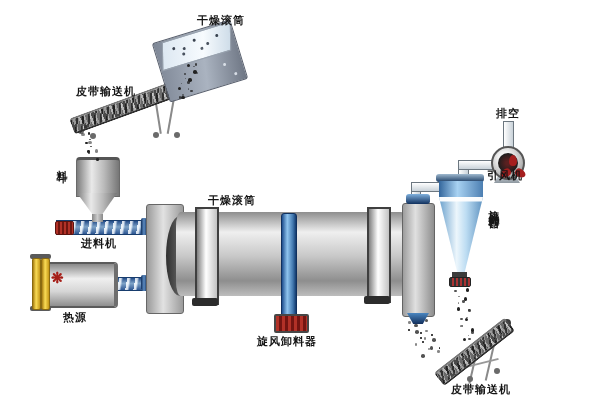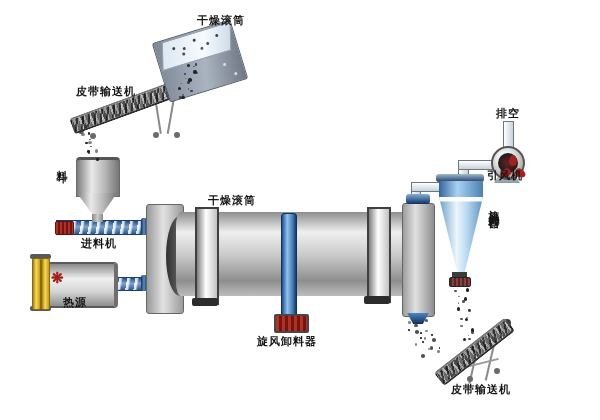--- a/index.html
+++ b/index.html
@@ -137,21 +137,21 @@
   <div class="label" style="left:81px;top:236px;">进料机</div>
 
   <div class="heat-cap abs" style="top:254px;left:30px;"></div>
   <div class="heat-cap abs" style="top:306px;left:30px;"></div>
   <div class="heat-bar abs" style="left:32px;"></div>
   <div class="heat-bar abs" style="left:41px;"></div>
   <div id="heat-body" class="abs"></div>
   <div id="flame" class="abs">❋</div>
   <div id="heat-pipe" class="abs bluepipe"></div>
   <div class="flange-v" style="left:141px;top:275px;height:16px;"></div>
-  <div class="label" style="left:63px;top:295px;">热源</div>
+  <div class="label" style="left:63px;top:310px;">热源</div>
 
   <div id="housing-left" class="abs"></div>
   <div id="drum-face" class="abs"></div>
   <div id="drum-body" class="abs"></div>
   <div class="ring" style="left:195px;"></div>
   <div class="ring-shoe" style="left:192px;top:298px;"></div>
   <div class="ring" style="left:367px;height:92px;"></div>
   <div class="ring-shoe" style="left:364px;top:296px;"></div>
   <div id="housing-right" class="abs"></div>
   <div id="outlet-top" class="abs"></div>

